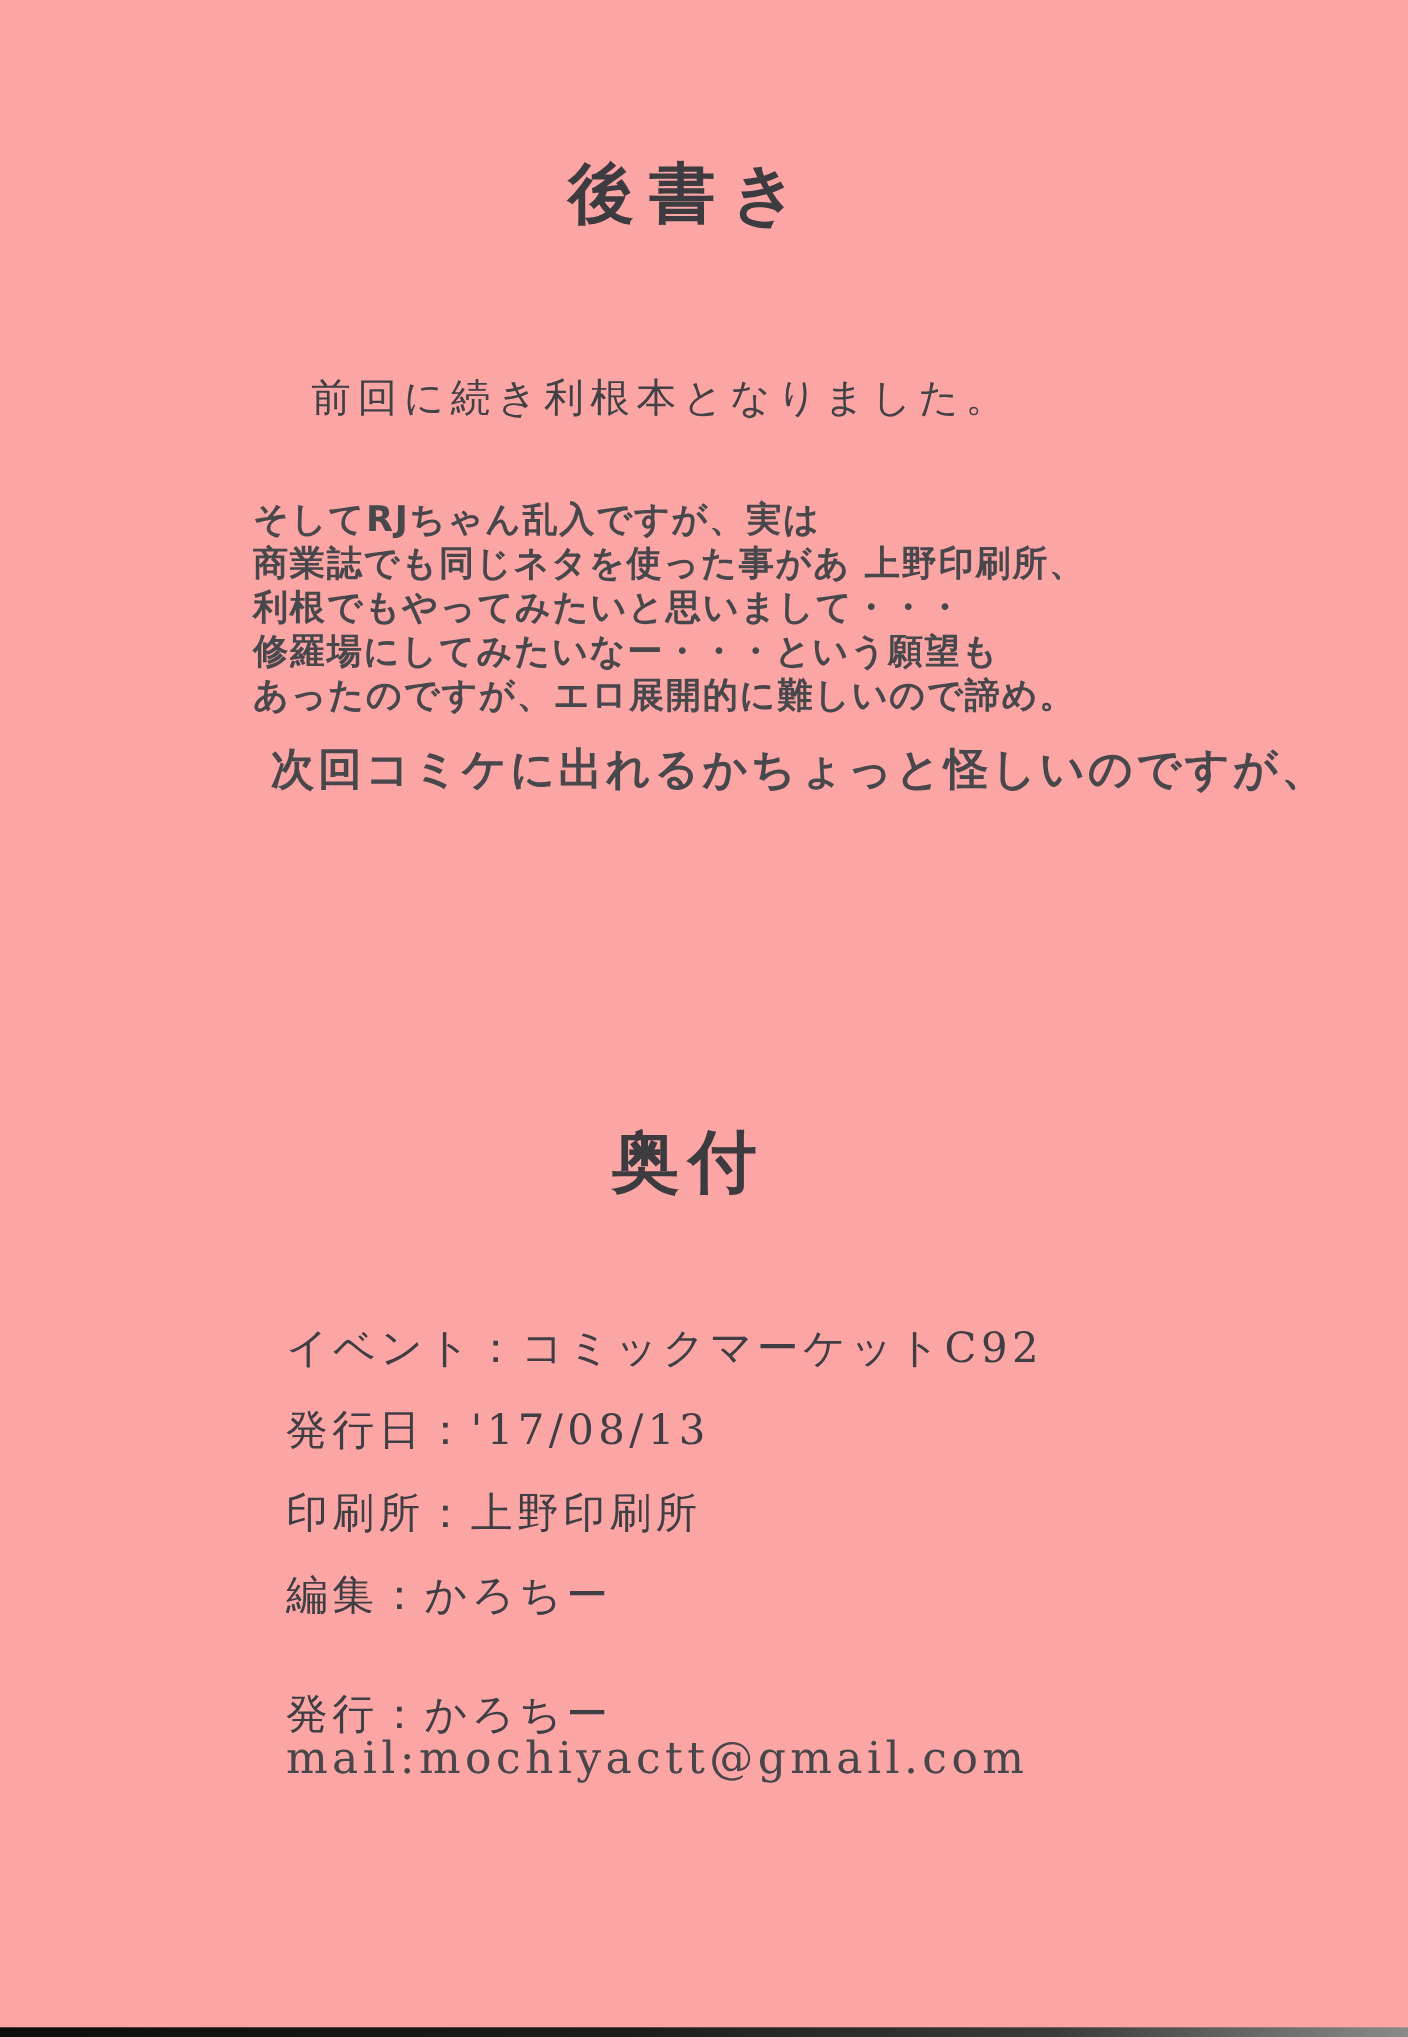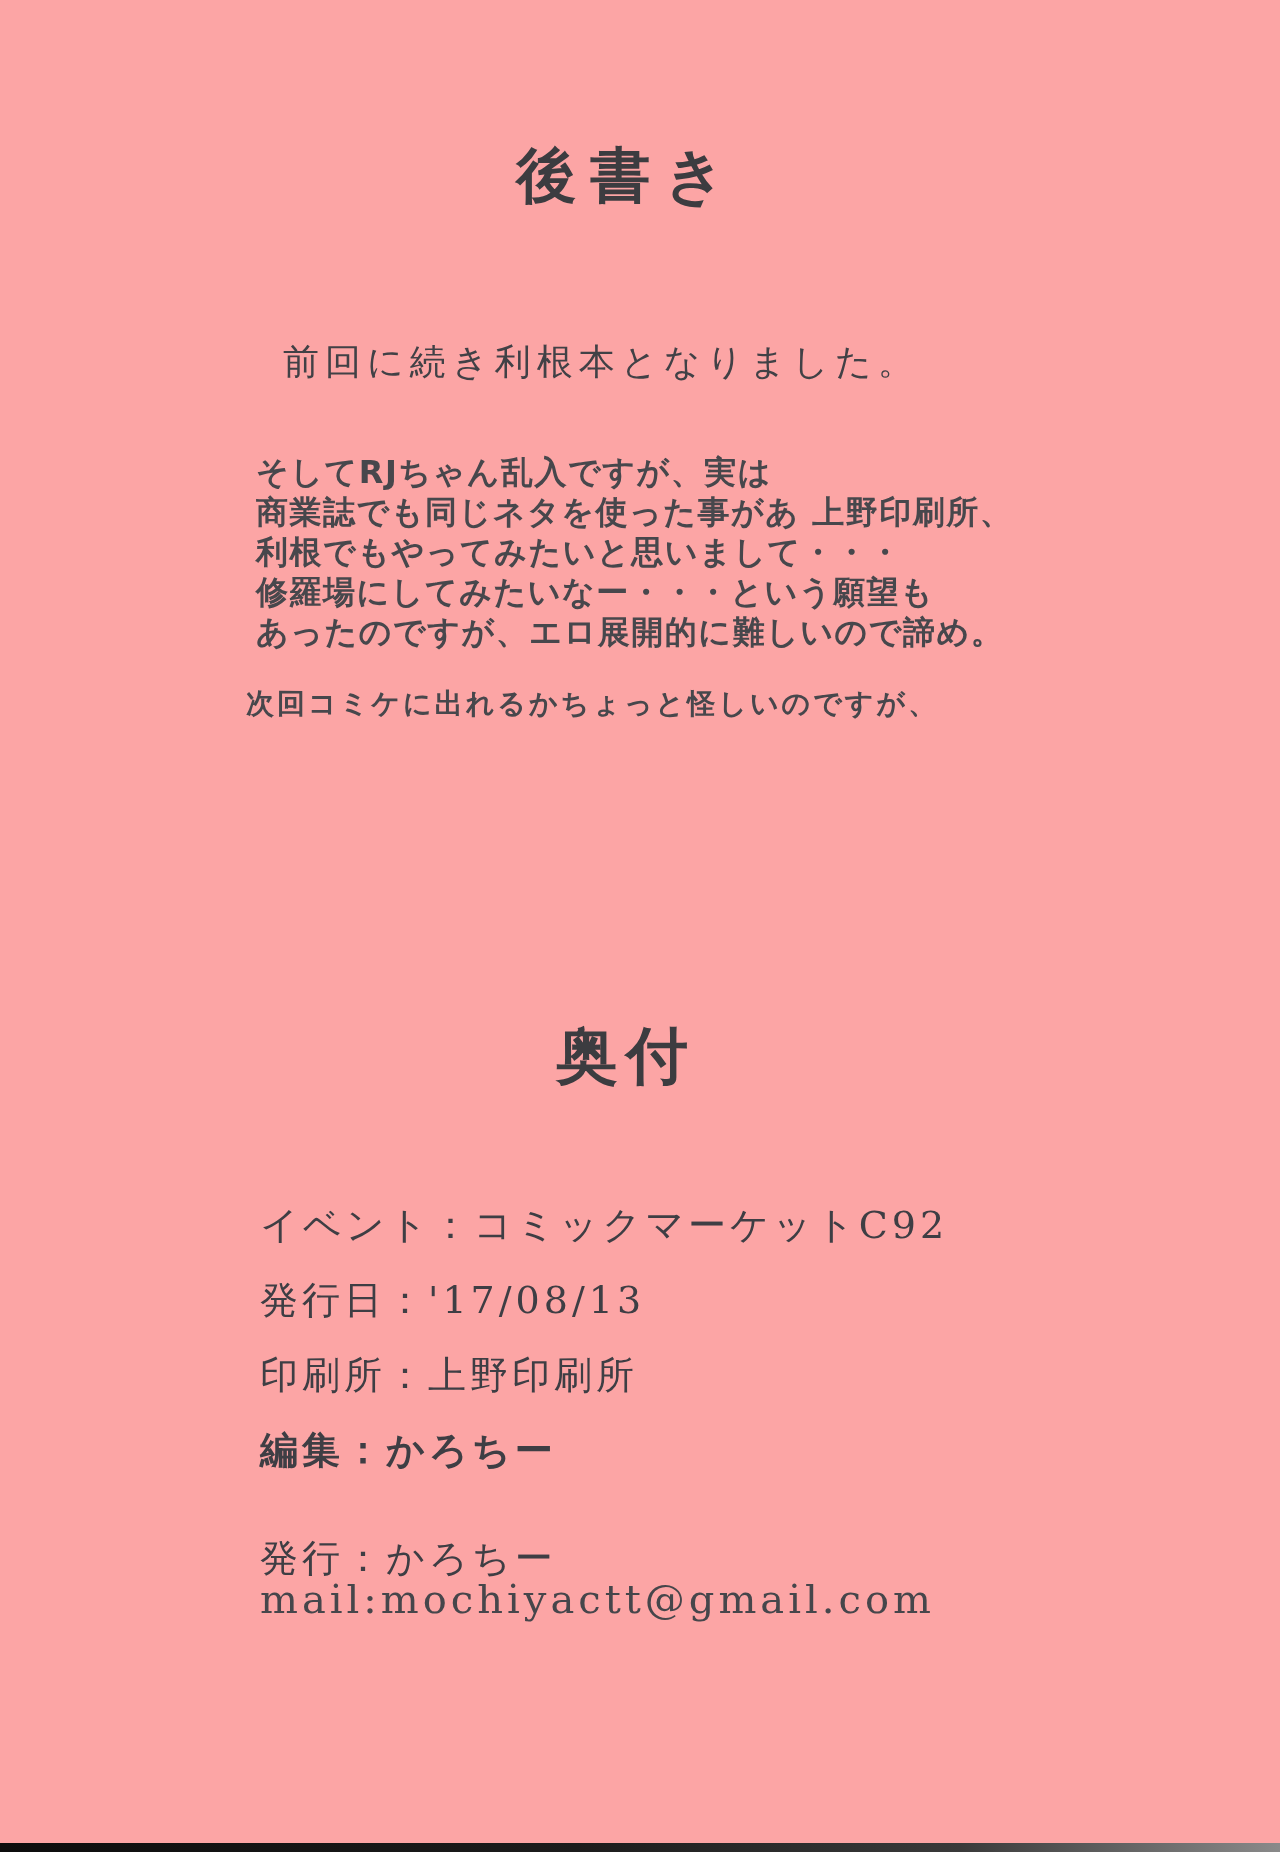--- a/index.html
+++ b/index.html
@@ -44,36 +44,36 @@
     top: 338px;
     left: 283px;
     font-family: "DejaVu Serif", serif;
     font-size: 36px;
     letter-spacing: 6px;
     white-space: nowrap;
   }
 
   .body-block {
     top: 452px;
-    left: 256px;
+    left: 230px;
     font-family: "DejaVu Sans", sans-serif;
     font-weight: 600;
     font-size: 32px;
     line-height: 40px;
     letter-spacing: 1.5px;
     color: #47474c;
   }
   .body-block .line { white-space: nowrap; }
 
   .closing-block {
     top: 684px;
     left: 246px;
-    font-family: Liberation Serif, serif;
+    font-family: Liberation Mono, monospace;
     font-weight: 600;
-    font-size: 28px;
+    font-size: 40px;
     line-height: 40px;
     letter-spacing: 3px;
     color: #47474c;
   }
   .closing-block .line { white-space: nowrap; }
 
   .colophon-list {
     top: 1200px;
     left: 260px;
     font-size: 38px;
@@ -82,21 +82,21 @@
   .colophon-list .entry {
     position: absolute;
     left: 0;
     white-space: nowrap;
     letter-spacing: 4px;
     font-family: "DejaVu Serif", serif;
   }
   .entry-event            { top: 0px; }
   .entry-publication-date { top: 75px; font-family: "DejaVu Sans", sans-serif; text-align: right; }
   .entry-printer          { top: 150px; font-family: "DejaVu Sans", sans-serif; }
-  .entry-editor           { top: 225px; font-weight: bold; }
+  .entry-editor           { top: 225px; }
   .entry-publisher        { top: 300px; margin-top: 33px; }
   .entry-mail             { top: 376px; font-family: "DejaVu Sans", sans-serif; letter-spacing: 1px; font-size: 40px; color: #46464b; }
 
   .scan-edge {
     left: 0;
     bottom: 0;
     width: 100%;
     height: 9px;
     background: linear-gradient(to right, #0d0d0d 0%, #1c1c1c 45%, #3a3a3a 75%, #8a8a8a 100%);
   }

